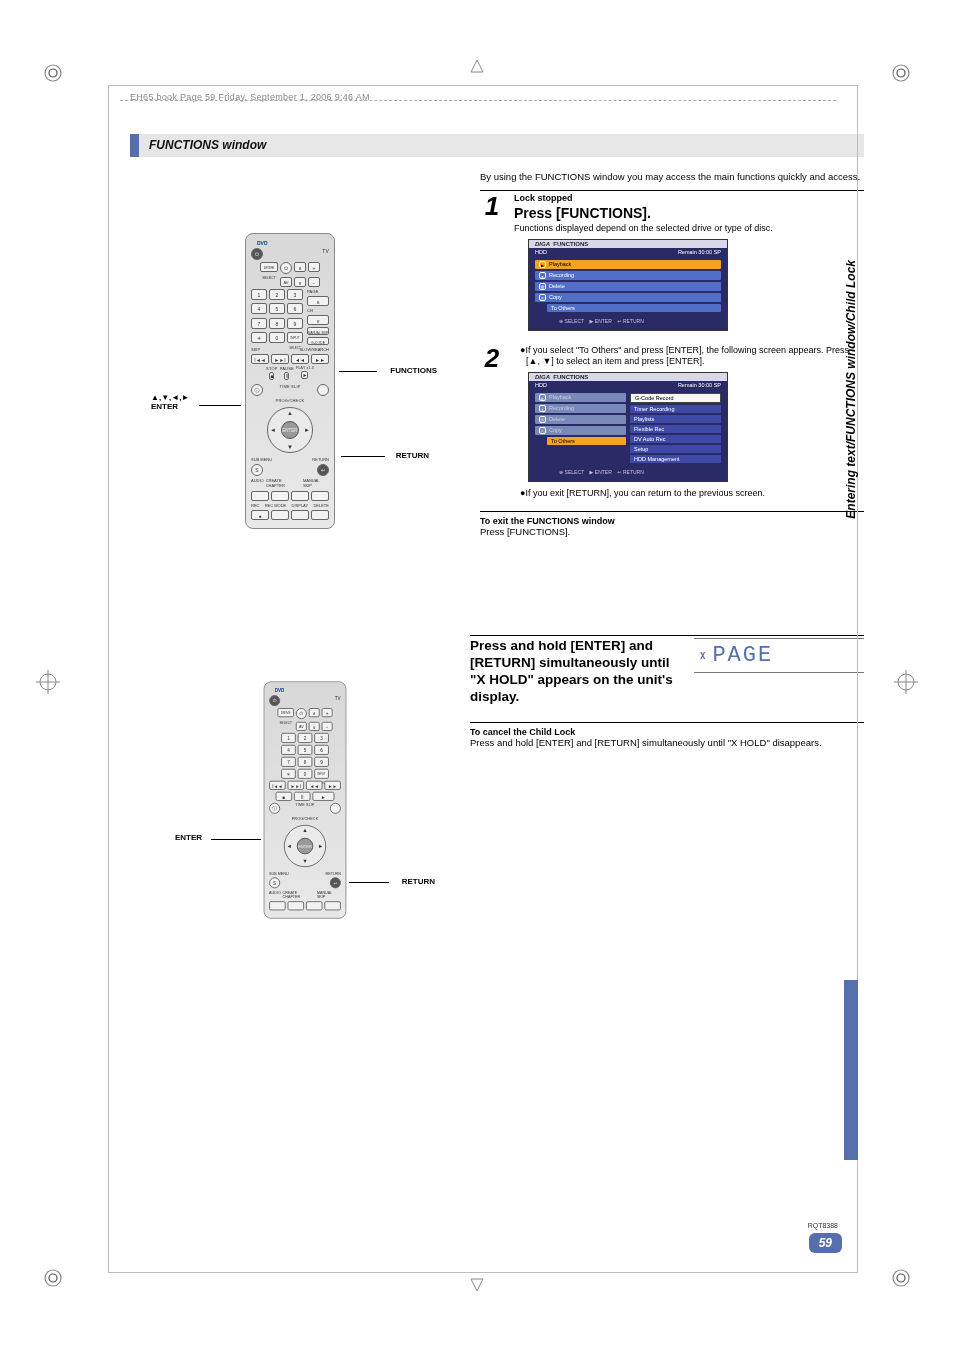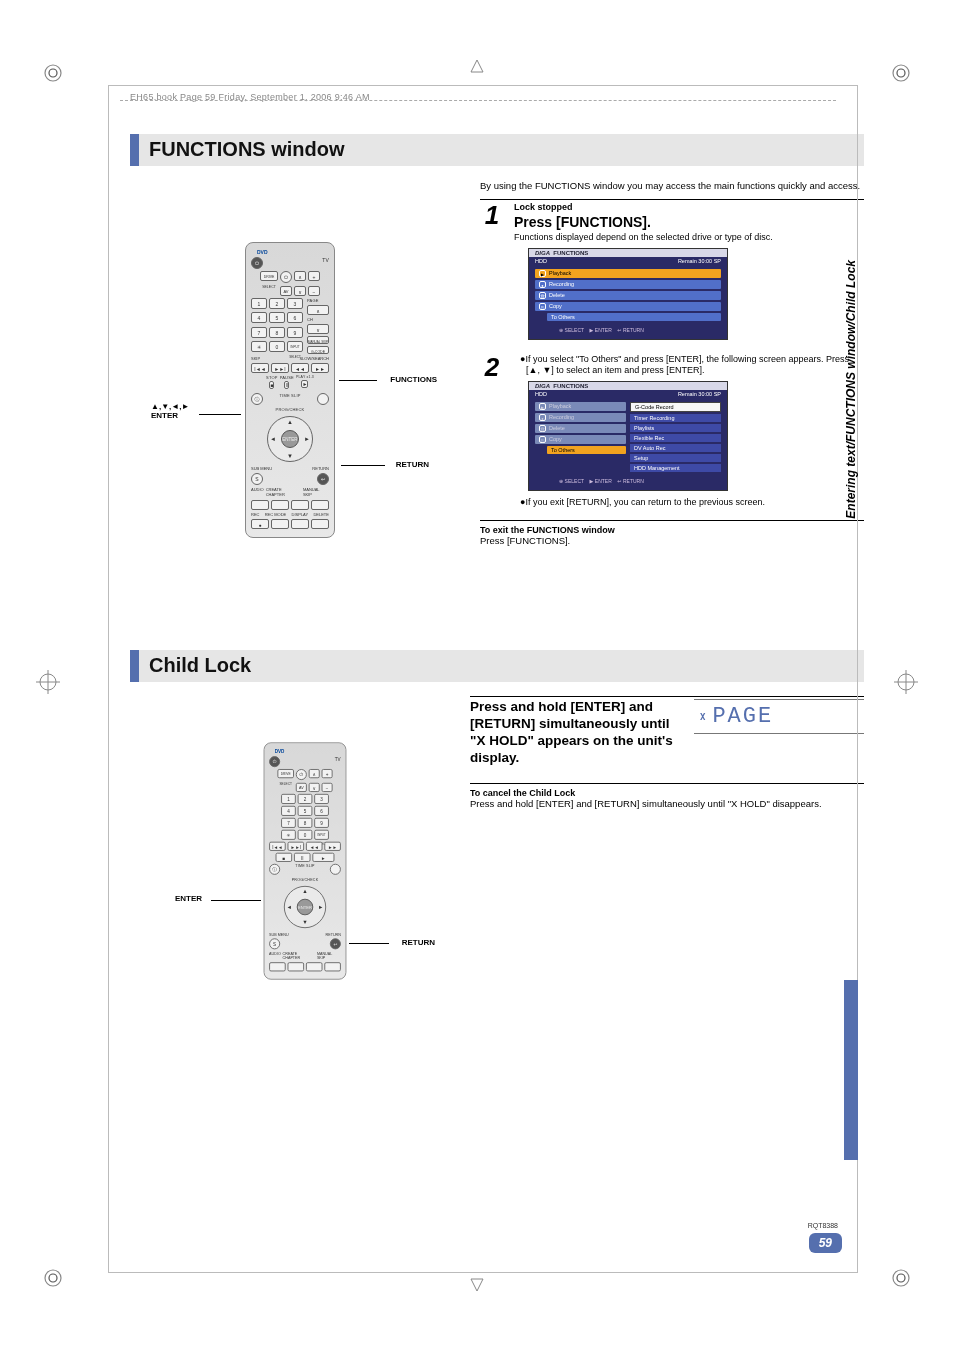--- a/index.html
+++ b/index.html
@@ -41,21 +41,21 @@
     position: absolute; top: 85px; left: 108px; right: 96px; bottom: 78px;
     border: 0.5px solid #bbb;
   }
   .section-header {
     background: #e6e6e6;
     border-left: 9px solid #556fae;
     padding: 4px 10px 5px 10px;
     margin: 20px 0 14px 0;
   }
   .section-header h1 {
-    font-size: 20px; font-weight: bold; color: #111;
+    font-size: 12px; font-weight: bold; font-style: italic; color: #111;
   }
   .two-col {
     display: flex; gap: 30px;
     align-items: flex-start;
   }
   .left-col { width: 320px; display:flex; justify-content:center; }
   .right-col { flex: 1; }
   .remote-box {
     width: 290px; height: 420px;
     display:flex; align-items:center; justify-content:center;
@@ -469,23 +469,20 @@
       </div>
 
       <hr class="hr-thick">
       <div class="exit-label">To exit the FUNCTIONS window</div>
       <div class="body-text">Press [FUNCTIONS].</div>
     </div>
   </div>
 
   <div style="height:30px"></div>
 
-  <div class="section-header">
-    <h1>Child Lock</h1>
-  </div>
 
   <div class="childlock-row">
     <div class="left-col">
       <div class="remote-box-small">
         <div class="remote-body" style="transform:scale(0.92)">
           <div class="dvd-label">DVD</div>
           <div class="remote-row">
             <span class="rbtn round dark">⏻</span>
             <span style="flex:1"></span>
             <span class="label-text">TV</span>

